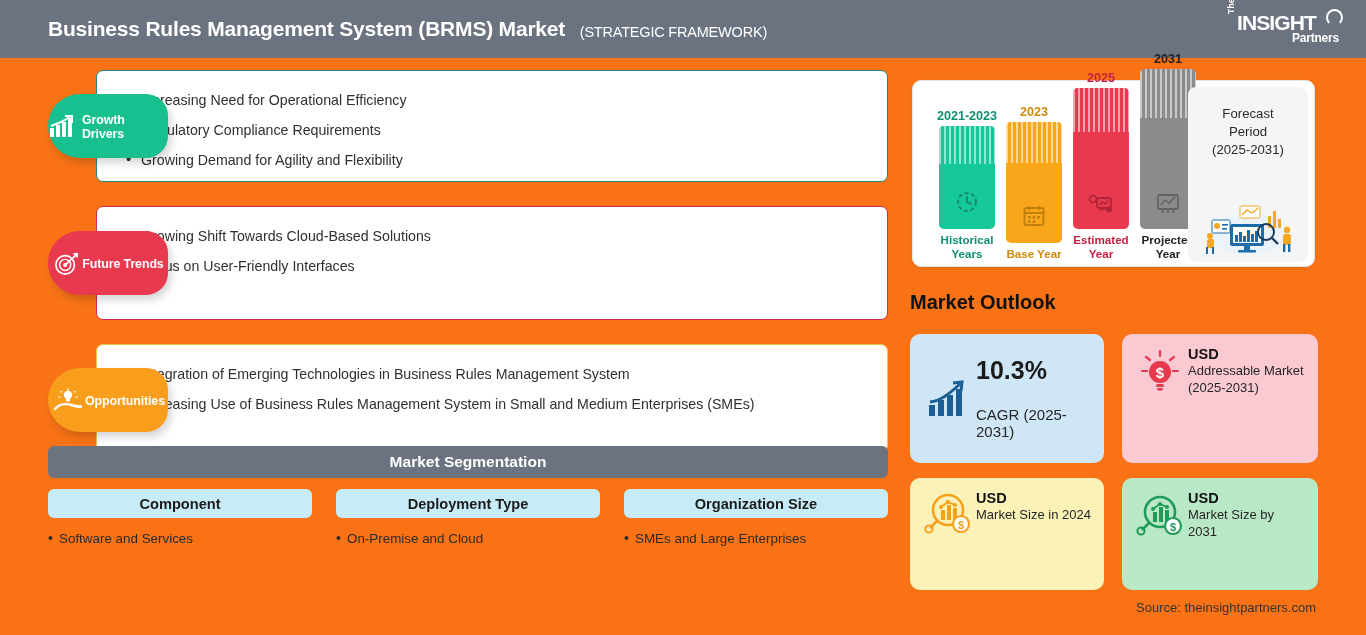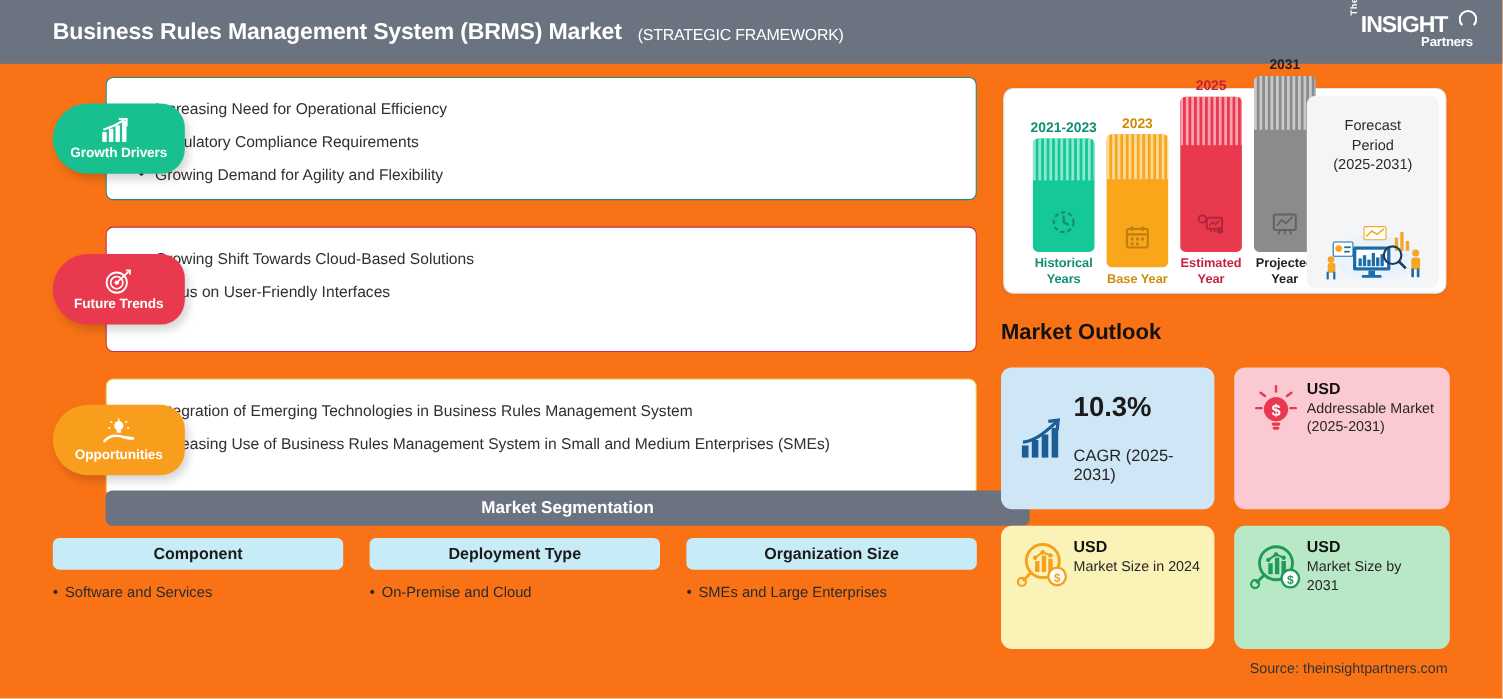--- a/index.html
+++ b/index.html
@@ -60,35 +60,35 @@
     padding: 5.5px 0;
   }
   .factor-list li::before {
     content: "\2022"; position: absolute; left: -15px; top: 4px;
     font-size: 15px; color: #303030;
   }
 
   .badge {
     position: absolute; left: 0; top: 0; z-index: 4;
     width: 120px; height: 64px; border-radius: 32px 22px 22px 32px;
-    display:flex; flex-direction:column; align-items:center; justify-content:center;
+    display:flex; flex-direction:row; align-items:center; justify-content:center;
     color:#fff; box-shadow: 3px 5px 9px rgba(0,0,0,0.17);
   }
   .badge-green  { background: #18c08f; }
   .badge-red    { background: #e8394f; align-items: center; }
   .badge-orange { background: #f99d1c; }
   .badge-label { font-size: 12.4px; font-weight: bold; letter-spacing:-0.1px; margin-top:1px;}
   .badge-icon { height: 25px; display:flex; align-items:flex-end; }
 
   
   .seg-header {
     position:absolute; left:48px; top:446px; width:840px; height:32px;
     background:#6b7280; border-radius:6px; color:#fff;
     display:flex; align-items:center; justify-content:center;
-    font-size:15.5px; font-weight:bold;margin-left:48px;
+    font-size:15.5px; font-weight:bold;
   }
   .seg-cols { position:absolute; left:48px; top:489px; width:840px; display:flex; }
   .seg-col { width: 264px; margin-right: 24px; }
   .seg-col:last-child { margin-right: 0; }
   .seg-pill {
     height: 29px; background:#c7ecf7; border-radius:6px;
     display:flex; align-items:center; justify-content:center;
     font-size:14.6px; font-weight:bold; color:#1b1b1b;
   }
   .seg-item {

